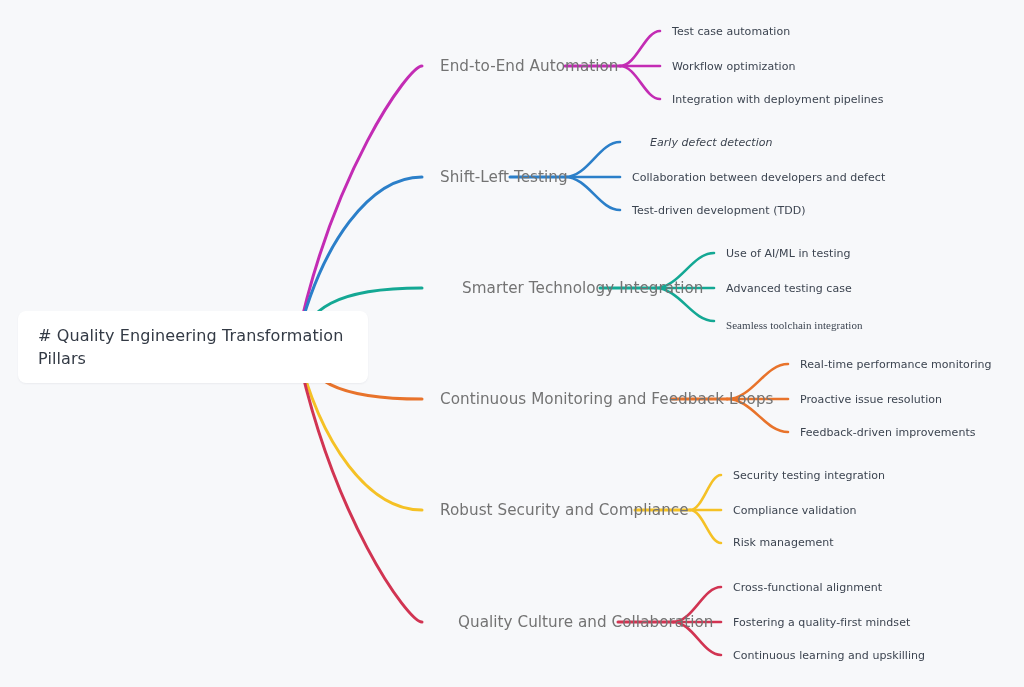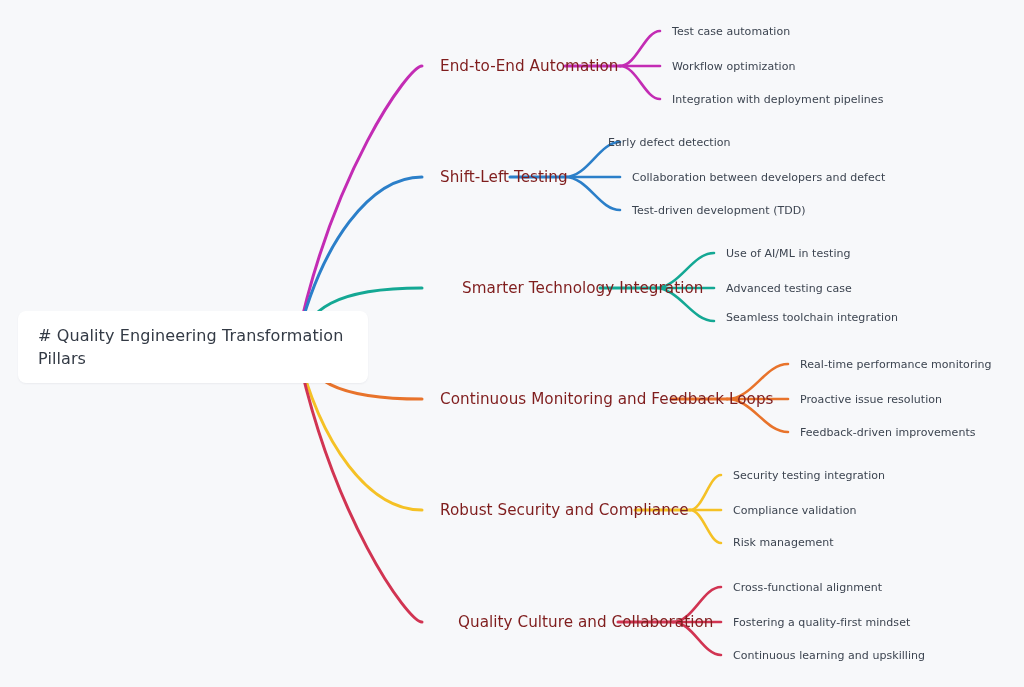--- a/index.html
+++ b/index.html
@@ -44,21 +44,21 @@
   .root-label {
     font-size: 16px;
     line-height: 1.45;
     color: #333a45;
     letter-spacing: 0.1px;
     font-weight: 400;
   }
   .branch-label {
     position: absolute;
     font-size: 15.2px;
-    color: #7f1d1d;
+    color: #737373;
     white-space: nowrap;
     transform: translateY(-50%);
     letter-spacing: 0.05px;
   }
   .leaf-label {
     position: absolute;
     font-size: 11px;
     color: #3c4450;
     white-space: nowrap;
     transform: translateY(-50%);
@@ -107,27 +107,27 @@
 
   <div class="root-node">
     <span class="root-label"># Quality Engineering Transformation Pillars</span>
   </div>
 
   <div id="label-layer">
       <div class="leaf-label" style="left: 672px; top: 31px;">Test case automation</div>
       <div class="leaf-label" style="left: 672px; top: 66px;">Workflow optimization</div>
       <div class="leaf-label" style="left: 672px; top: 99px;">Integration with deployment pipelines</div>
       <div class="branch-label" style="left: 440px; top: 66px;">End-to-End Automation</div>
-      <div class="leaf-label" style="left: 608px; top: 142px;">Early defect detection</div>
+      <div class="leaf-label" style="left: 650px; top: 142px; font-style: italic;">Early defect detection</div>
       <div class="leaf-label" style="left: 632px; top: 177px;">Collaboration between developers and defect</div>
       <div class="leaf-label" style="left: 632px; top: 210px;">Test-driven development (TDD)</div>
       <div class="branch-label" style="left: 440px; top: 177px;">Shift-Left Testing</div>
       <div class="leaf-label" style="left: 726px; top: 253px;">Use of AI/ML in testing</div>
       <div class="leaf-label" style="left: 726px; top: 288px;">Advanced testing case</div>
-      <div class="leaf-label" style="left: 726px; top: 317px;">Seamless toolchain integration</div>
+      <div class="leaf-label" style="left: 726px; top: 325px; font-family: Liberation Serif, serif;">Seamless toolchain integration</div>
       <div class="branch-label" style="left: 440px; top: 288px; margin-left: 22px;">Smarter Technology Integration</div>
       <div class="leaf-label" style="left: 800px; top: 364px;">Real-time performance monitoring</div>
       <div class="leaf-label" style="left: 800px; top: 399px;">Proactive issue resolution</div>
       <div class="leaf-label" style="left: 800px; top: 432px;">Feedback-driven improvements</div>
       <div class="branch-label" style="left: 440px; top: 399px;">Continuous Monitoring and Feedback Loops</div>
       <div class="leaf-label" style="left: 733px; top: 475px;">Security testing integration</div>
       <div class="leaf-label" style="left: 733px; top: 510px;">Compliance validation</div>
       <div class="leaf-label" style="left: 733px; top: 542px;">Risk management</div>
       <div class="branch-label" style="left: 440px; top: 510px;">Robust Security and Compliance</div>
       <div class="leaf-label" style="left: 733px; top: 587px;">Cross-functional alignment</div>

